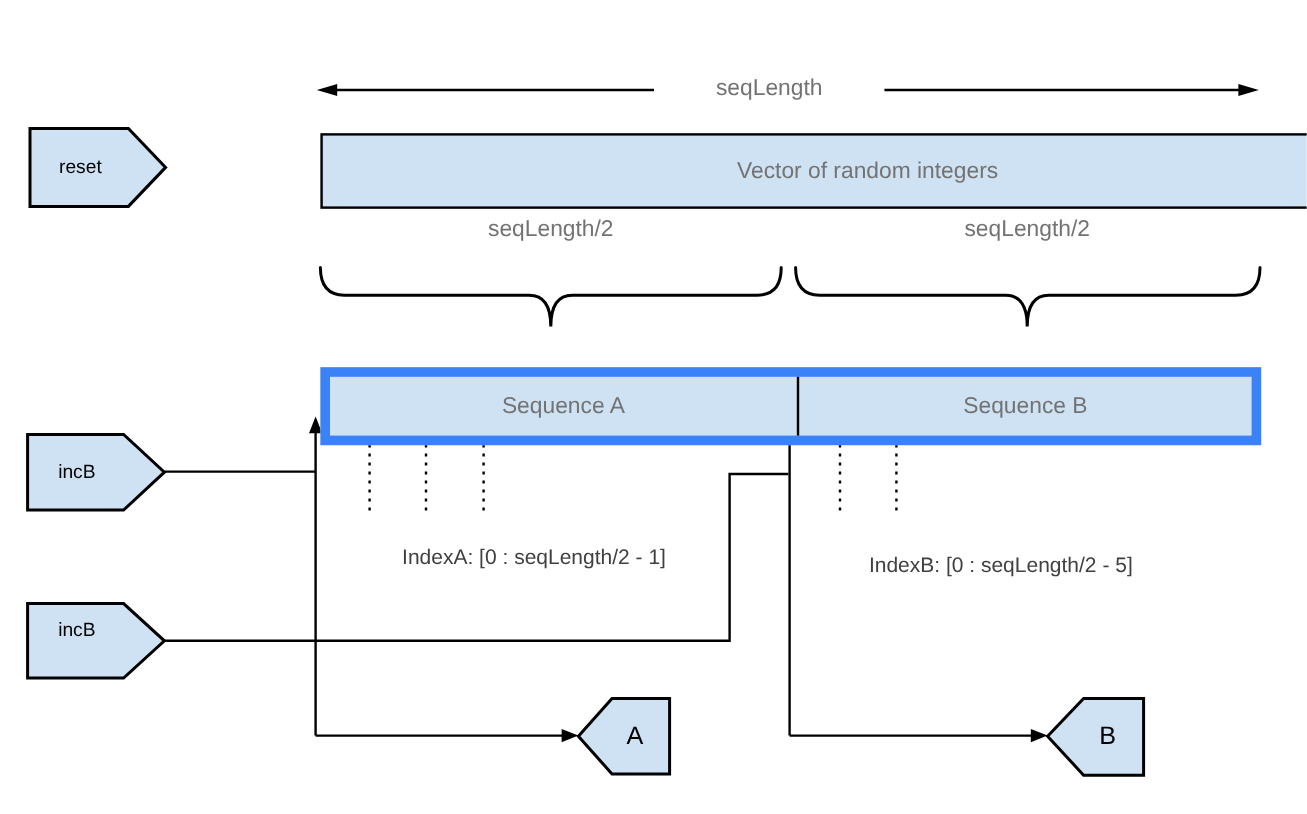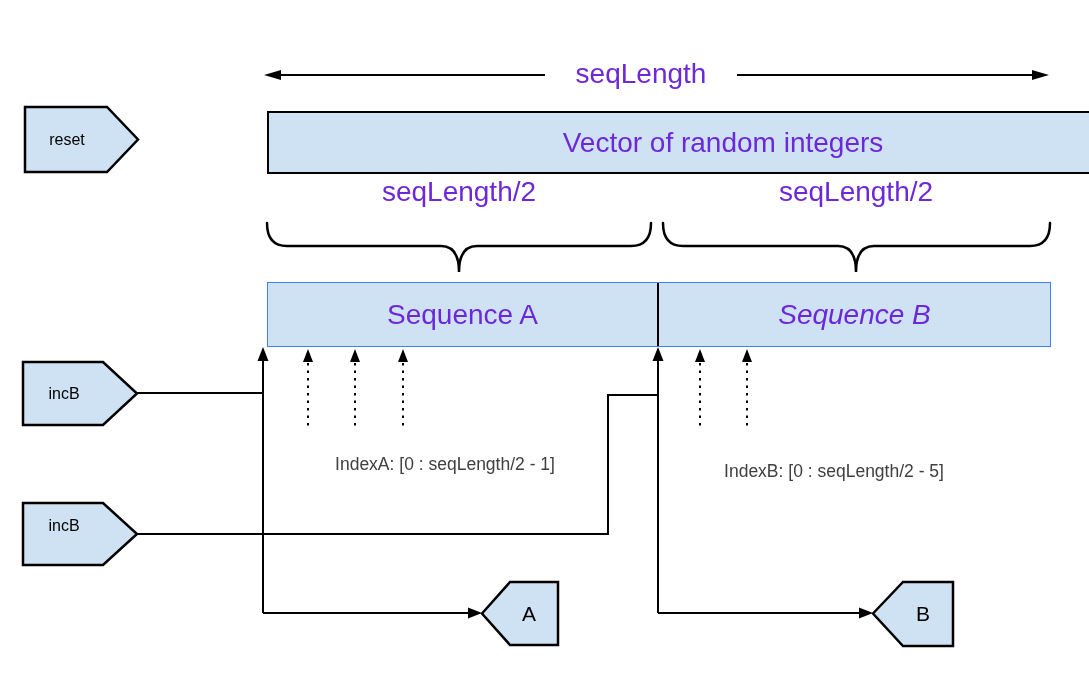--- a/index.html
+++ b/index.html
@@ -25,48 +25,49 @@
   .abs { position: absolute; }
   .box {
     box-sizing: border-box;
     background: #cfe2f3;
     border: 2px solid #000000;
     display: flex;
     align-items: center;
     justify-content: center;
   }
   .big-label {
-    font-size: 28px;
-    color: #6d28d9;
+    font-size: 19px;
+    color: #737373;
     white-space: nowrap;
   }
   .center-text {
     display: flex;
     align-items: center;
     justify-content: center;
     text-align: center;
   }
   .seq-row {
     box-sizing: border-box;
     background: #cfe2f3;
-    border: 1px solid #3b82f6;
+    border: 8px solid #3b82f6;
     display: flex;
+    margin-top: 24px;
   }
   .seq-cell {
     display: flex;
     align-items: center;
     justify-content: center;
     height: 100%;
   }
   .seq-cell-a {
     box-sizing: border-box;
     width: 391px;
     border-right: 2px solid #000000;
   }
-  .seq-cell-b { flex: 1; font-style: italic; }
+  .seq-cell-b { flex: 1; }
   .tag-label {
     font-size: 16px;
     color: #000000;
     white-space: nowrap;
   }
   .out-label {
     font-size: 21px;
     color: #000000;
   }
   .index-label {

